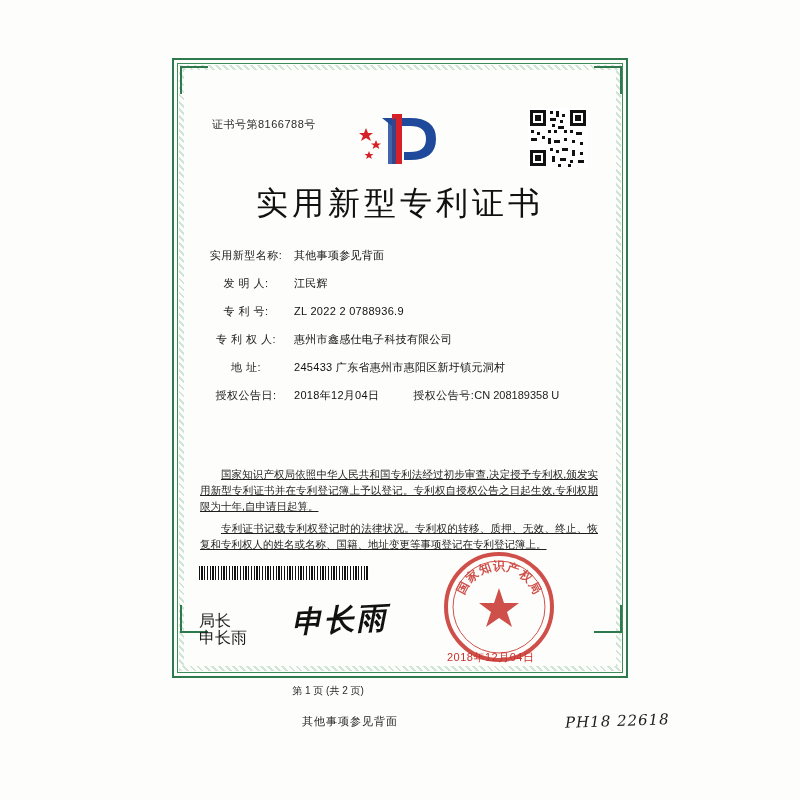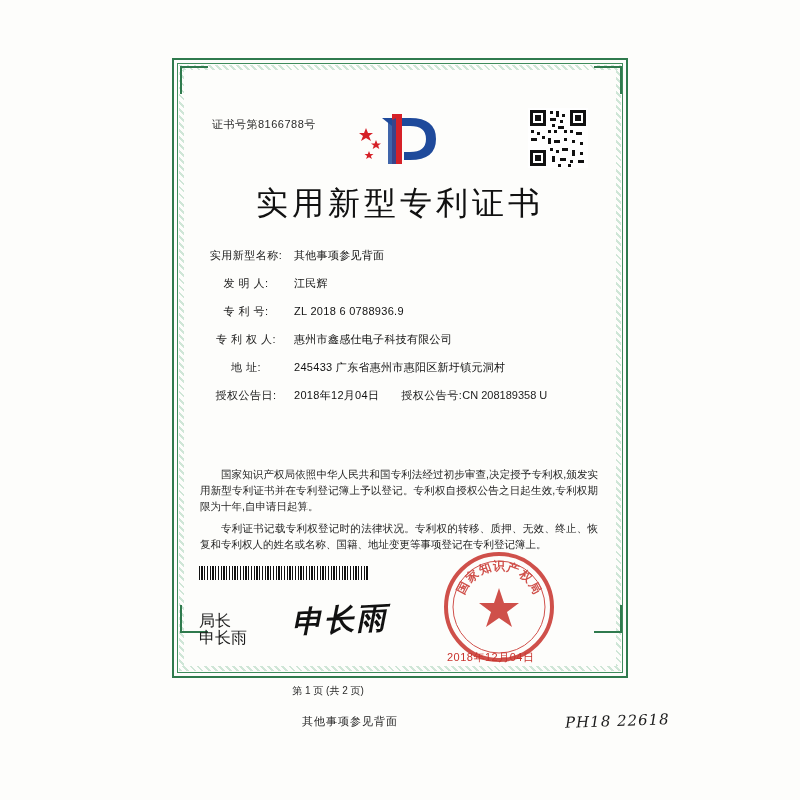--- a/index.html
+++ b/index.html
@@ -122,40 +122,41 @@
     width: 96px;
     flex: 0 0 96px;
     letter-spacing: 0.5px;
     text-align: center;
   }
   .field-value {
     color: #111;
     letter-spacing: 0.3px;
   }
   .field-row.two .field-label2 {
-    margin-left: 22px;
+    margin-left: 34px;
     letter-spacing: 0.5px;
   }
   .field-row.two .field-value2 {
   }
 
   
   .body-text {
     position: absolute;
     left: 200px;
     top: 466px;
     width: 398px;
     font-size: 10.5px;
     line-height: 16px;
     color: #1f1f1f;
     text-align: justify;
   }
   .body-text p {
     margin: 0 0 6px 0;
     text-indent: 21px;
+    text-decoration: underline;
   }
 
   
   .barcode {
     position: absolute;
     left: 199px;
     top: 566px;
     width: 170px;
     height: 14px;
     background:
@@ -318,21 +319,21 @@
     <div class="field-row">
       <span class="field-label">实用新型名称:</span>
       <span class="field-value">其他事项参见背面</span>
     </div>
     <div class="field-row">
       <span class="field-label">发 明 人:</span>
       <span class="field-value">江民辉</span>
     </div>
     <div class="field-row">
       <span class="field-label">专 利 号:</span>
-      <span class="field-value">ZL 2018 6 0788936.9</span>
+      <span class="field-value">ZL 2022 2 0788936.9</span>
     </div>
     <div class="field-row">
       <span class="field-label">专 利 权 人:</span>
       <span class="field-value">惠州市鑫感仕电子科技有限公司</span>
     </div>
     <div class="field-row">
       <span class="field-label">地 址:</span>
       <span class="field-value">245433 广东省惠州市惠阳区新圩镇元洞村</span>
     </div>
     <div class="field-row two">

